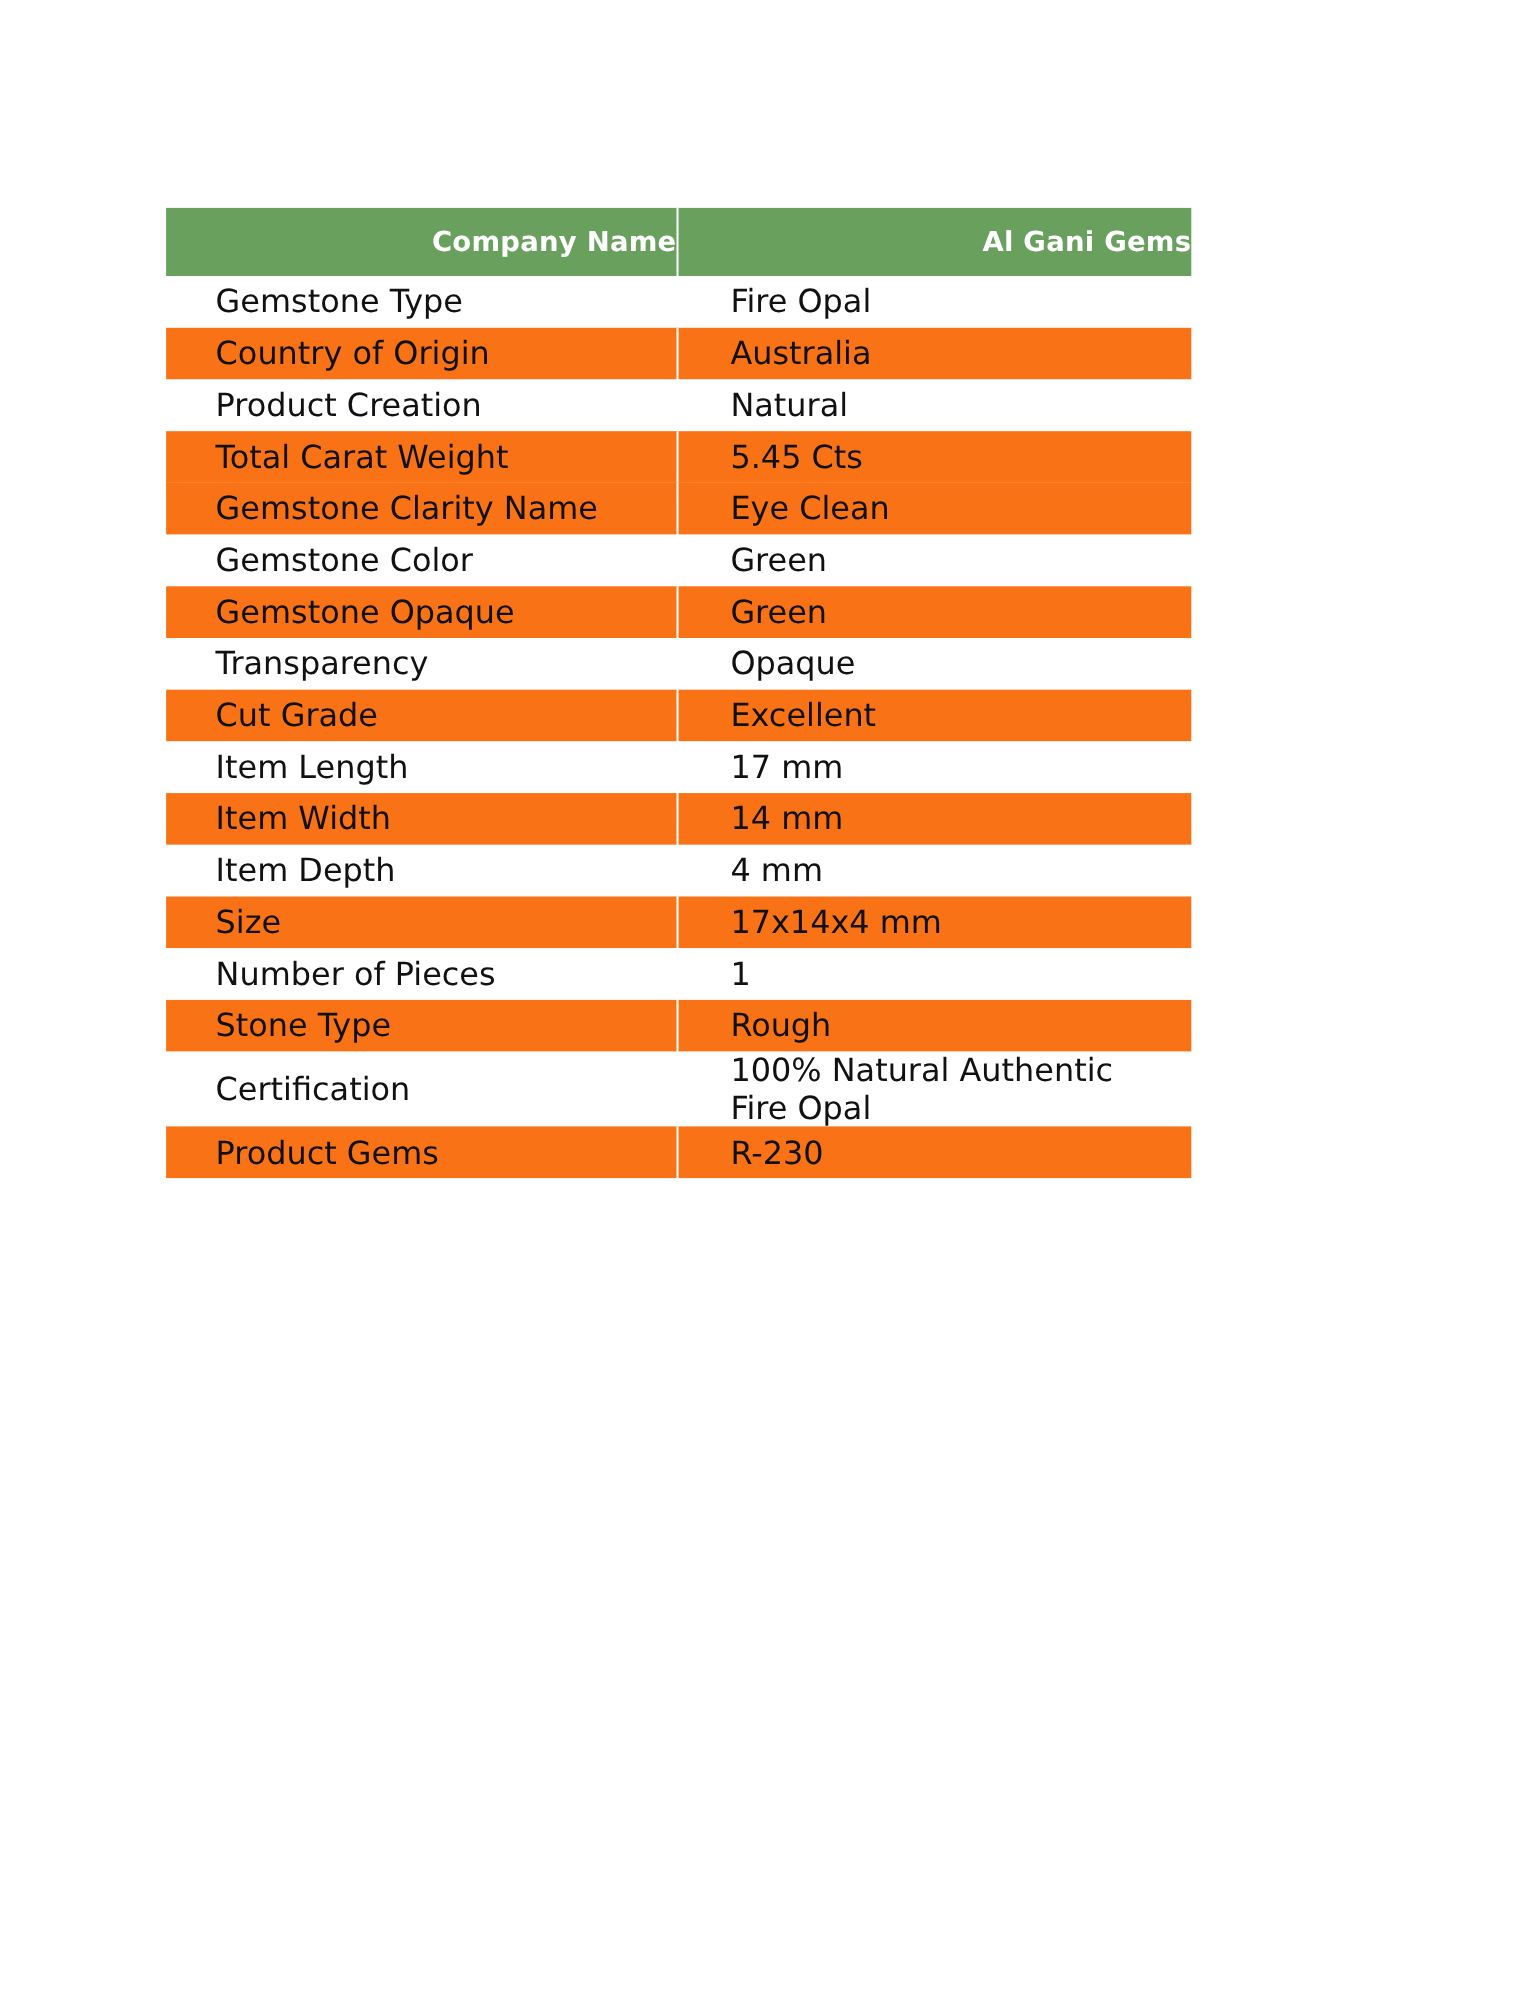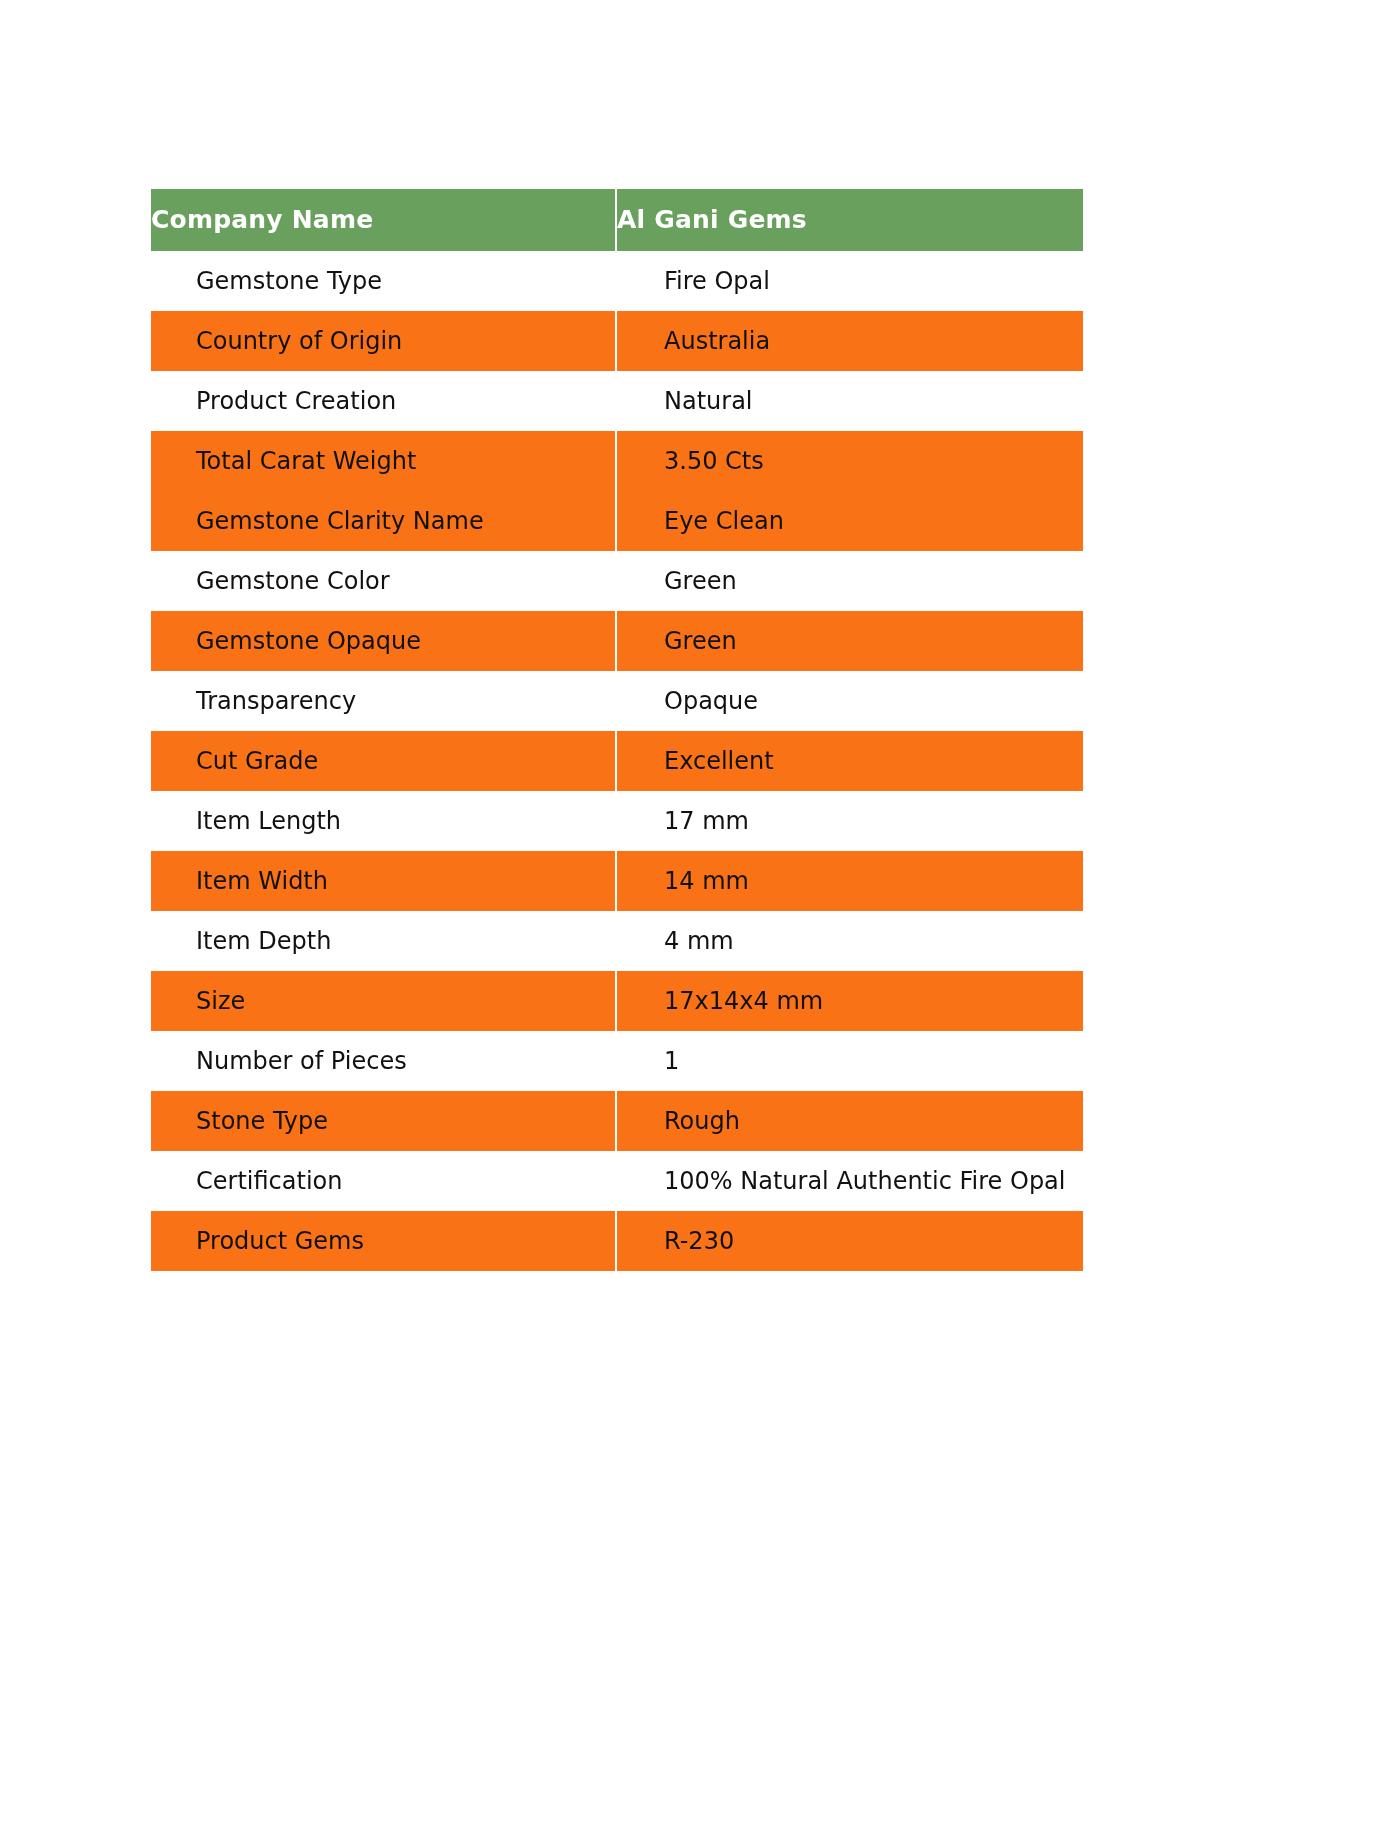--- a/index.html
+++ b/index.html
@@ -45,33 +45,33 @@
     padding: 0;
     margin: 0;
   }
 
   
   .header-row th {
     background: #69a05e;
     color: #ffffff;
     font-weight: bold;
     font-size: 25px;
-    text-align: left;
+    text-align: right;
     height: 62px;
     line-height: 62px;
     letter-spacing: 0.2px;
   }
   .header-row th.th-label {
     border-right: 2px solid #ffffff;
   }
 
   
   .spec-table tbody tr td {
-    font-size: 24px;
-    height: 60px;
+    font-size: 29px;
+    height: 47px;
     line-height: 1.18;
   }
   .spec-table tbody tr td.cell-label {
     padding-left: 45px;
     padding-right: 14px;
     border-right: 2px solid #ffffff;
   }
   .spec-table tbody tr td.cell-value {
     padding-left: 47px;
     padding-right: 14px;
@@ -108,21 +108,21 @@
         <tr class="row-even">
           <td class="cell-label">Country of Origin</td>
           <td class="cell-value">Australia</td>
         </tr>
         <tr class="row-odd">
           <td class="cell-label">Product Creation</td>
           <td class="cell-value">Natural</td>
         </tr>
         <tr class="row-even">
           <td class="cell-label">Total Carat Weight</td>
-          <td class="cell-value">3.50 Cts</td>
+          <td class="cell-value">5.45 Cts</td>
         </tr>
         <tr class="row-even">
           <td class="cell-label">Gemstone Clarity Name</td>
           <td class="cell-value">Eye Clean</td>
         </tr>
         <tr class="row-odd">
           <td class="cell-label">Gemstone Color</td>
           <td class="cell-value">Green</td>
         </tr>
         <tr class="row-even">

